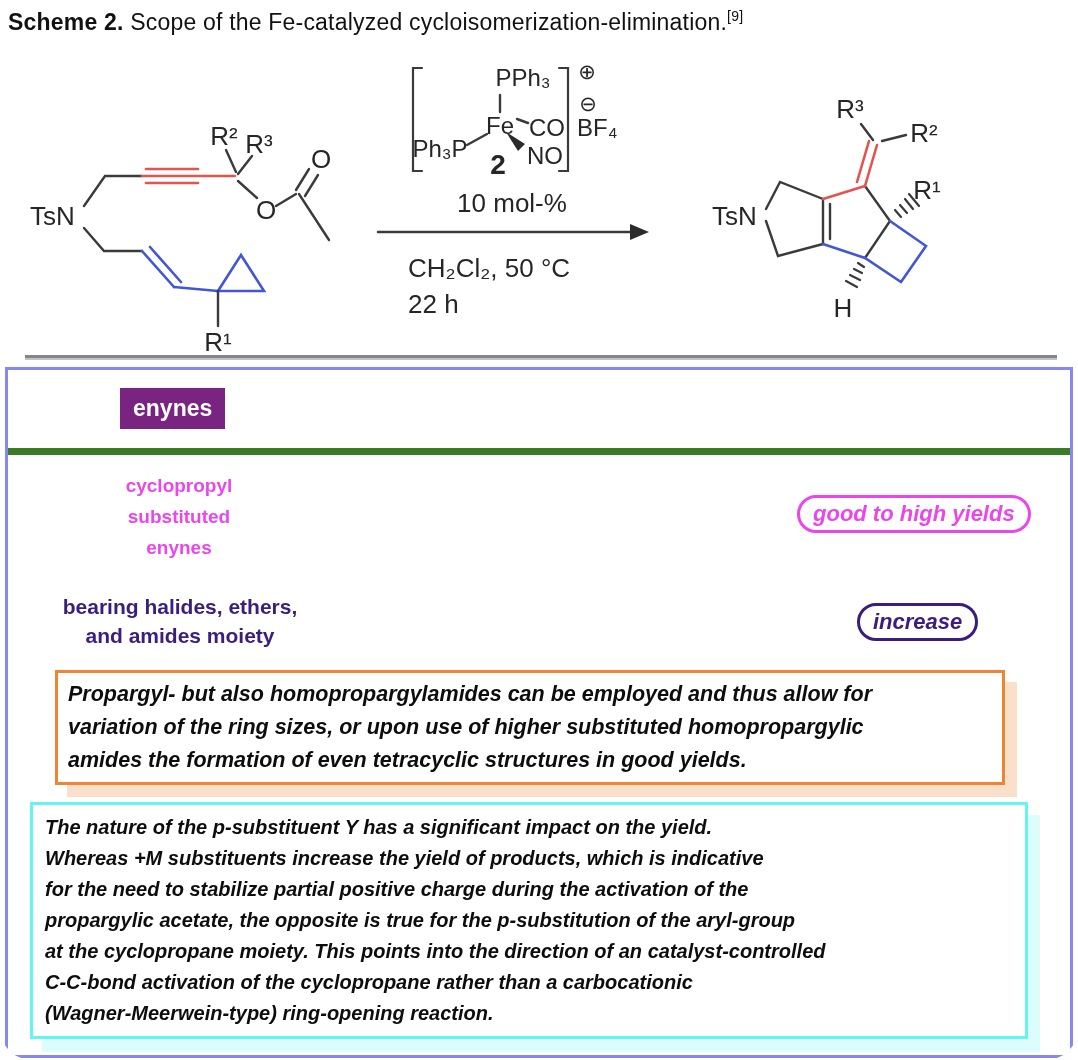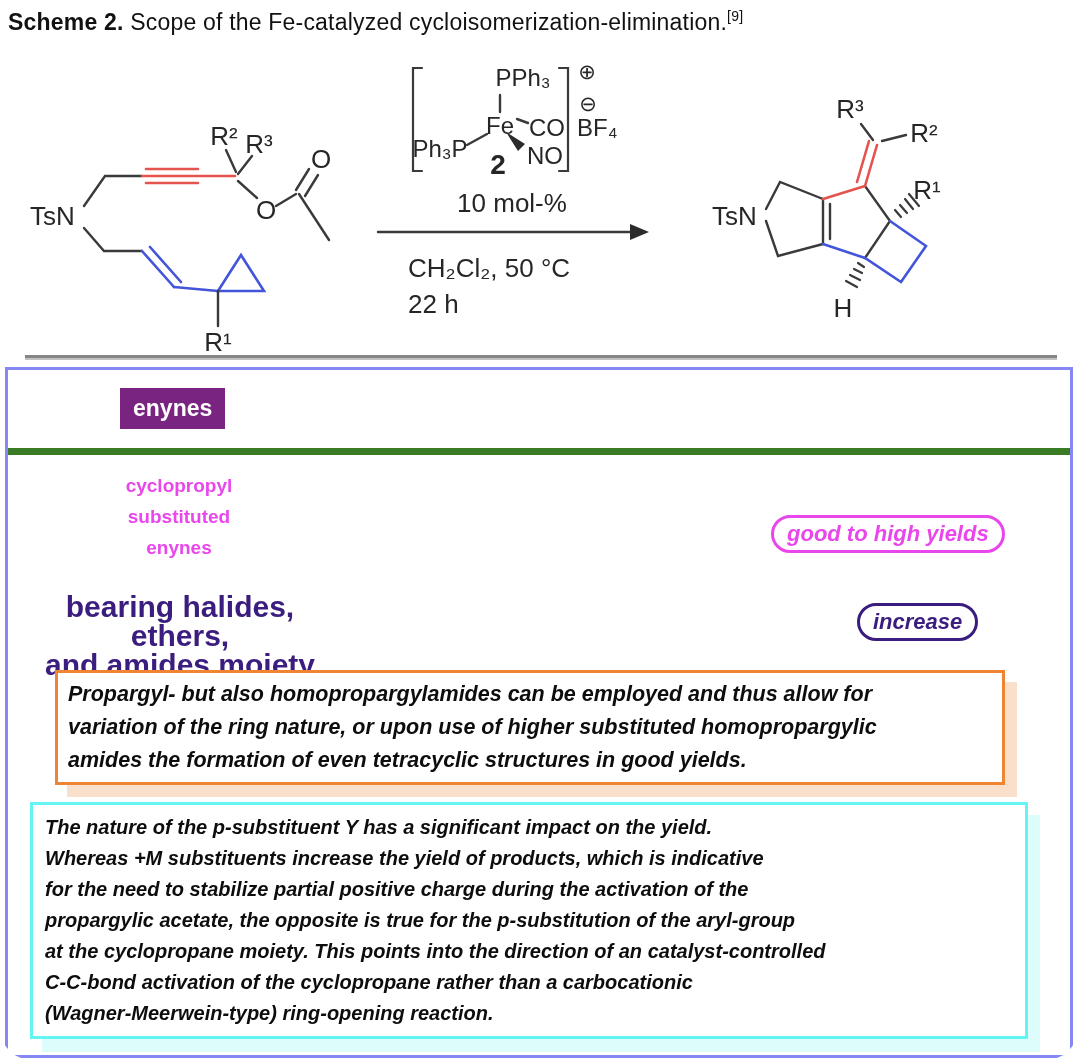--- a/index.html
+++ b/index.html
@@ -19,24 +19,24 @@
   svg .small{font-size:24px;}
   .divider{position:absolute;left:25px;top:355px;width:1032px;height:3px;background:#868686;border-bottom:2px solid #c2c2c2;}
   .bluebox{position:absolute;left:5px;top:367px;width:1062px;height:685px;border:3px solid var(--blue_border);background:#fff;}
   .badge{position:absolute;left:112px;top:18px;background:var(--badge_purple);color:#fff;
          font-weight:bold;font-size:23px;padding:7px 13px;}
   .greenline{position:absolute;left:0;top:78px;width:100%;height:7px;background:var(--green_line);}
   .magenta-note{position:absolute;left:55px;top:100px;width:232px;text-align:center;
          color:var(--magenta);font-weight:bold;font-size:19px;line-height:31px;white-space:pre-line;}
   .pill{position:absolute;font-weight:bold;font-style:italic;font-size:22px;border-radius:999px;
          padding:3px 13px;background:#fff;white-space:nowrap;}
-  .pill-yield{left:763px;top:125px;color:var(--magenta);border:3px solid var(--magenta);margin-top:20px;}
+  .pill-yield{left:789px;top:125px;color:var(--magenta);border:3px solid var(--magenta);}
   .pill-tol{left:849px;top:233px;color:var(--dark_purple);border:3px solid var(--dark_purple);}
   .purple-note{position:absolute;left:22px;top:222px;width:300px;text-align:center;
-         color:var(--dark_purple);font-weight:bold;font-size:30px;line-height:29px;white-space:pre-line;}
+         color:var(--dark_purple);font-weight:bold;font-size:21px;line-height:29px;white-space:pre-line;}
   .callout{position:absolute;color:#0d0d0d;font-weight:bold;font-style:italic;white-space:pre-line;background:#fff;}
   .orange-box{left:47px;top:300px;width:924px;padding:5px 10px;font-size:21.5px;line-height:33px;
          border:3px solid var(--orange_border);box-shadow:12px 12px 0 0 var(--orange_shadow);}
   .cyan-box{left:22px;top:432px;width:968px;padding:7px 12px;font-size:20px;line-height:31px;
          border:3px solid var(--cyan_border);box-shadow:12px 13px 0 0 var(--cyan_shadow);}
 </style>
 </head>
 <body>
 
 <div class="page">
@@ -156,21 +156,21 @@
     <div class="magenta-note">cyclopropyl
 substituted
 enynes</div>
     <div class="pill pill-yield">good to high yields</div>
 
     <div class="purple-note">bearing halides, ethers,
 and amides moiety</div>
     <div class="pill pill-tol">increase</div>
 
     <div class="callout orange-box">Propargyl- but also homopropargylamides can be employed and thus allow for
-variation of the ring nature, or upon use of higher substituted homopropargylic
+variation of the ring sizes, or upon use of higher substituted homopropargylic
 amides the formation of even tetracyclic structures in good yields.</div>
     <div class="callout cyan-box">The nature of the p-substituent Y has a significant impact on the yield.
 Whereas +M substituents increase the yield of products, which is indicative
 for the need to stabilize partial positive charge during the activation of the
 propargylic acetate, the opposite is true for the p-substitution of the aryl-group
 at the cyclopropane moiety. This points into the direction of an catalyst-controlled
 C-C-bond activation of the cyclopropane rather than a carbocationic
 (Wagner-Meerwein-type) ring-opening reaction.</div>
   </div>
 

